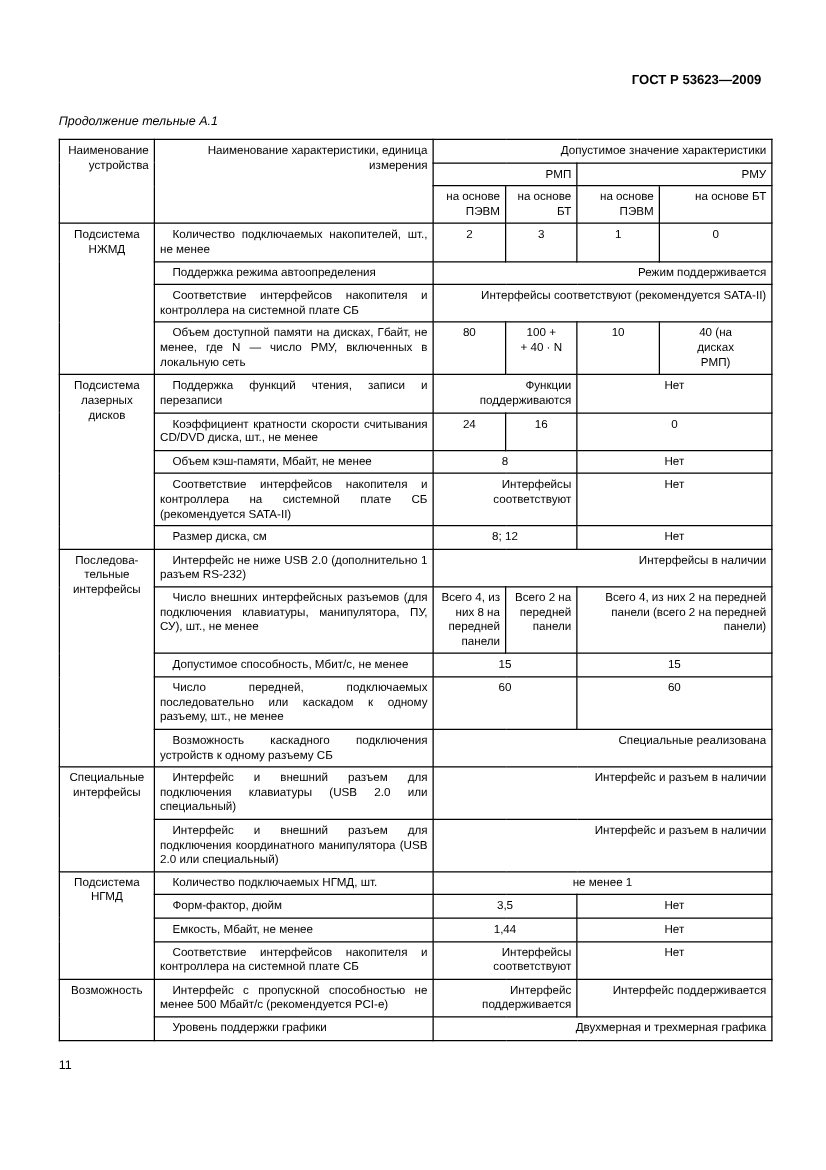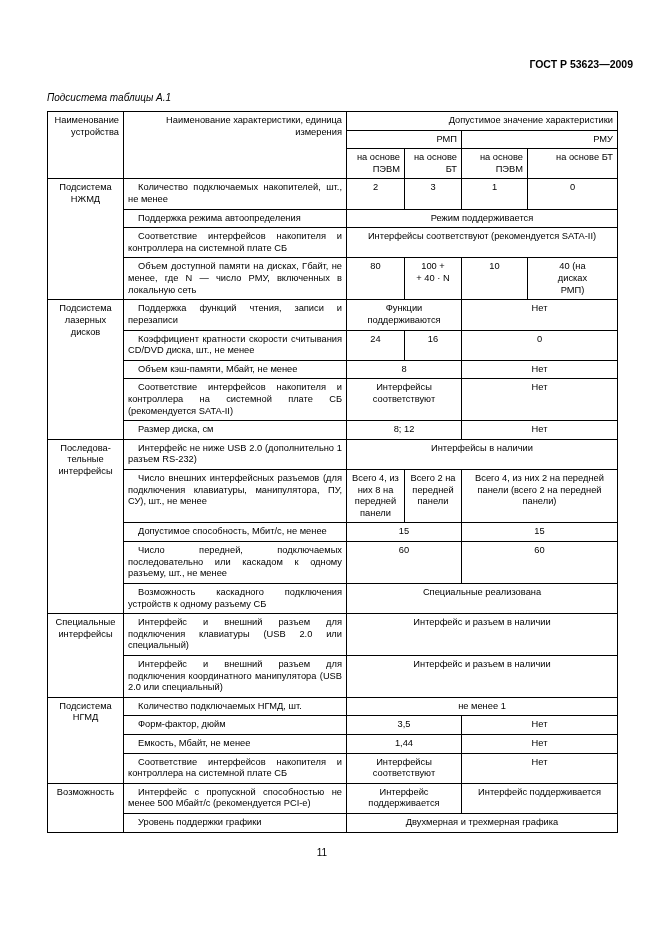--- a/index.html
+++ b/index.html
@@ -6,21 +6,21 @@
   html, body { background: #ffffff; }
   body {
     width: 661px; height: 936px;
     font-family: "Liberation Sans", sans-serif;
     color: #000;
     overflow: hidden;
   }
   .page {
     position: relative;
     width: 661px; height: 936px;
-    padding: 58px 28px 0 47px;
+    padding: 58px 52px 0 47px;
   }
   .doc-header {
     text-align: right;
     font-weight: bold;
     font-size: 10.5px;
     margin-bottom: 22px;
   }
   .caption {
     font-style: italic;
     font-size: 10px;
@@ -51,40 +51,40 @@
   td.chr {
     text-align: justify;
     text-indent: 10px;
   }
   td.val {
     text-align: center;
     vertical-align: middle;
     white-space: pre-line;
   }
   td.val.left {
-    text-align: center;
+    text-align: right;
     vertical-align: top;
   }
   .page-number {
-    text-align: center;
+    text-align: left;
     font-size: 10px;
     margin-top: 14px;
     padding-right: 36px;
   }
 </style>
 </head>
 <body>
 
 <div class="page">
 
   <div class="doc-header">
     <span>ГОСТ Р 53623—2009</span>
   </div>
 
-  <div class="caption">Подсистема таблицы А.1</div>
+  <div class="caption">Продолжение тельные А.1</div>
 
   <table class="gost-table">
     <colgroup>
       <col style="width:76px">
         <col style="width:223px">
       <col style="width:58px">
         <col style="width:57px">
       <col style="width:66px">
         <col style="width:90px">
     </colgroup>

